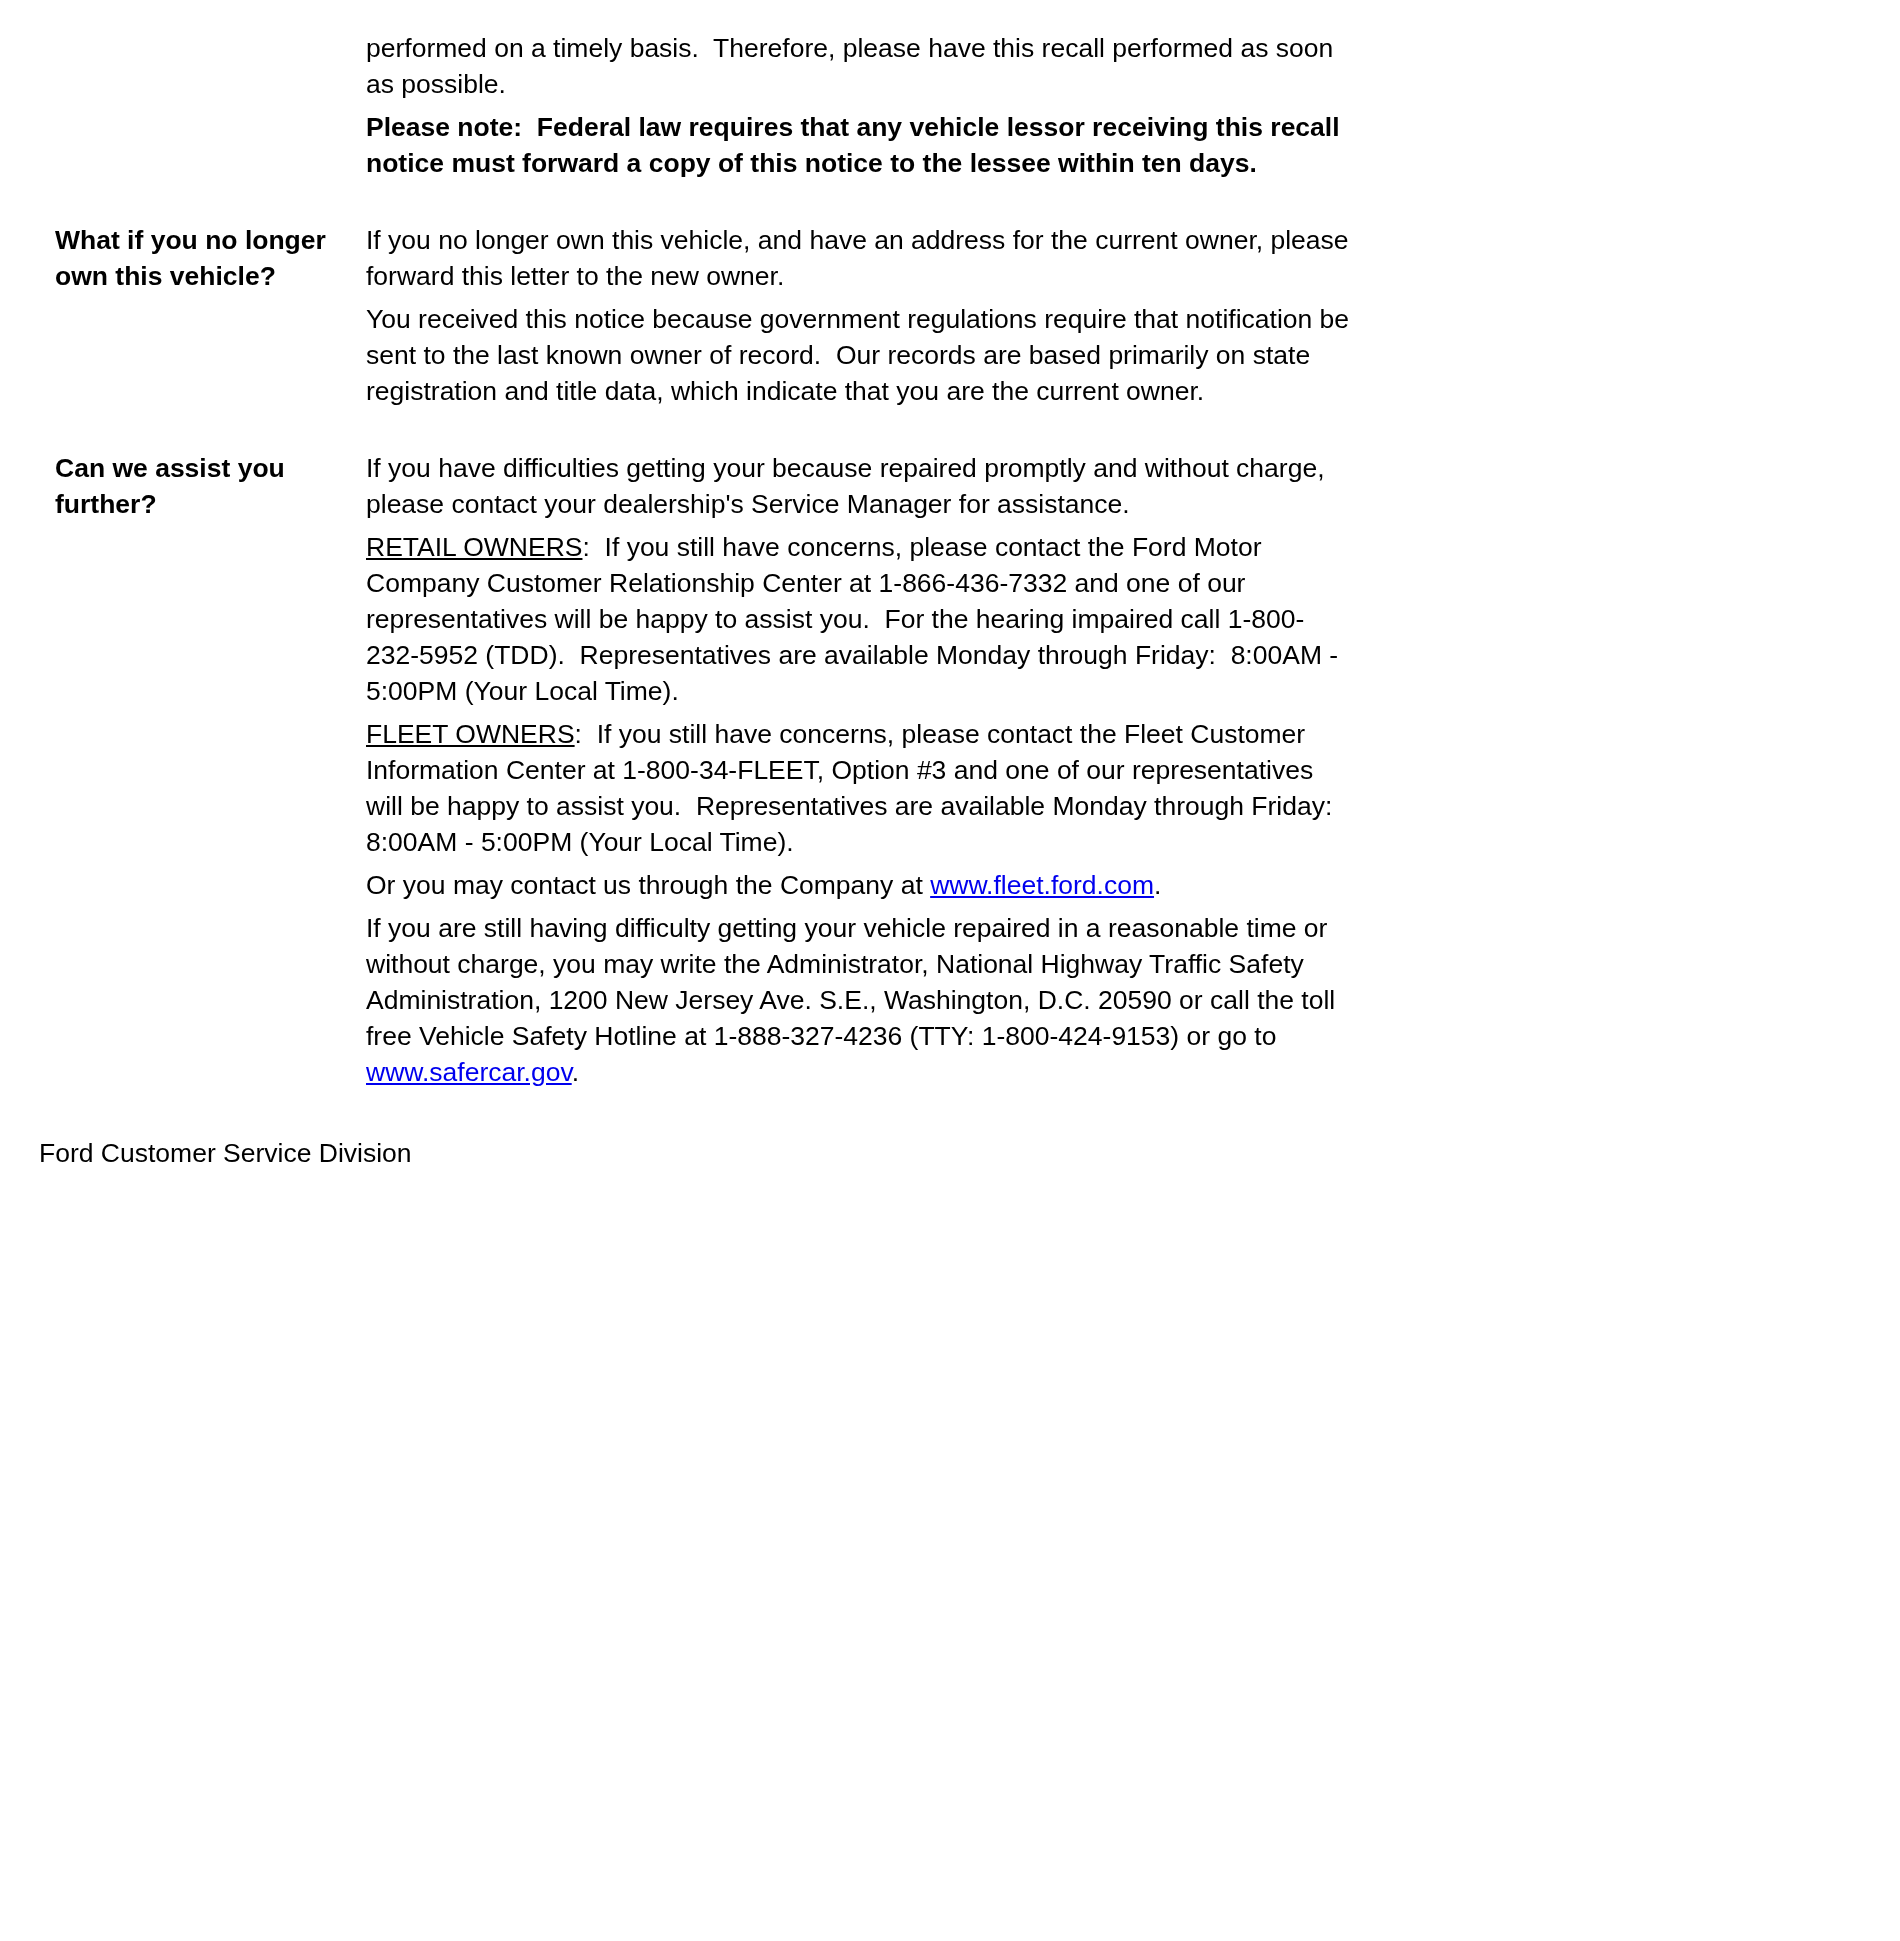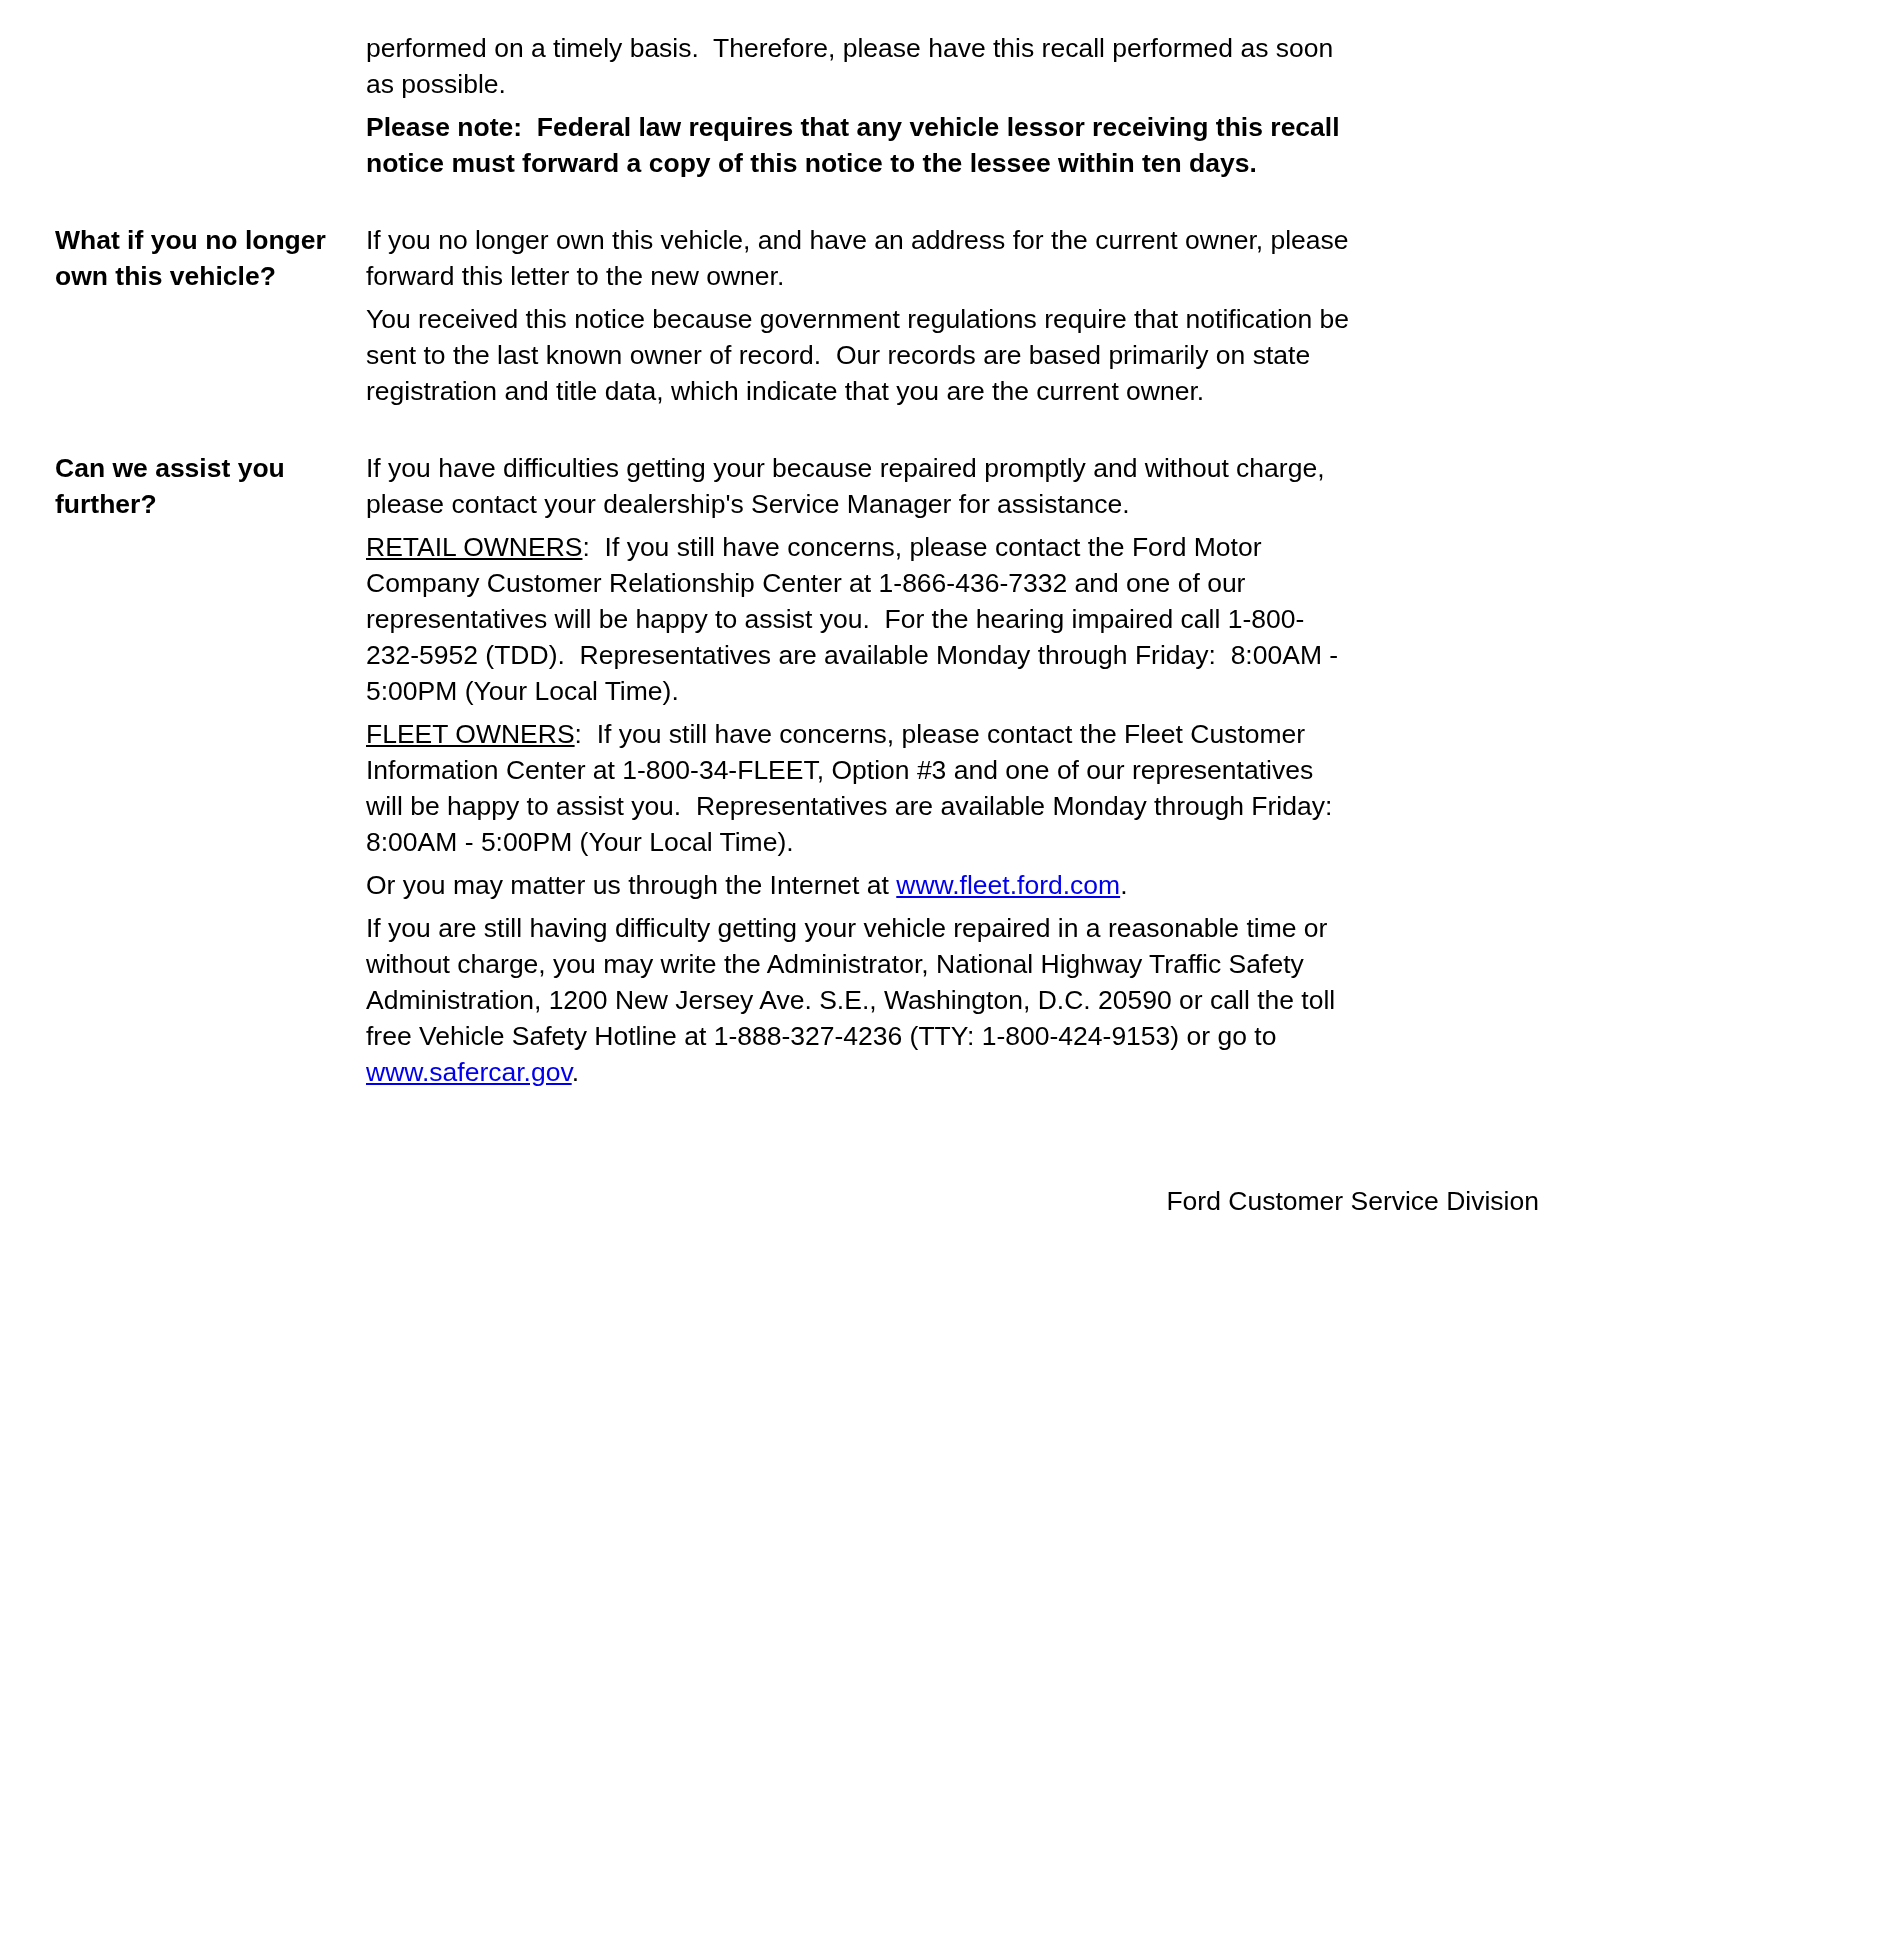--- a/index.html
+++ b/index.html
@@ -42,22 +42,22 @@
     color: #0000EE;
     text-decoration: underline;
     cursor: pointer;
   }
   .closing {
     margin-top: 441px;
     white-space: pre-wrap;
   }
   .signature-wrap {
     width: 1500px;
-    margin-top: 93px;
-    text-align: right;
+    margin-top: 45px;
+    text-align: left;
   }
 </style>
 </head>
 <body>
 
 <div class="page">
 
   <div class="row">
     <div class="label-col"></div>
     <div class="body-col">
@@ -81,21 +81,21 @@
       <h2>Can we assist you further?</h2>
     </div>
     <div class="body-col">
       <p>If you have difficulties getting your because repaired promptly and without charge, please contact your dealership's Service Manager for assistance.</p>
 
       <p><span class="u">RETAIL OWNERS</span><span>:  If you still have concerns, please contact the Ford Motor Company Customer Relationship Center at 1-866-436-7332 and one of our representatives will be happy to assist you.  For the hearing impaired call 1-800-232-5952 (TDD).  Representatives are available Monday through Friday:  8:00AM - 5:00PM (Your Local Time).</span></p>
 
 
       <p><span class="u">FLEET OWNERS</span><span>:  If you still have concerns, please contact the Fleet Customer Information Center at 1-800-34-FLEET, Option #3 and one of our representatives will be happy to assist you.  Representatives are available Monday through Friday:  8:00AM - 5:00PM (Your Local Time).</span></p>
 
-      <p><span>Or you may matter us through the Internet at </span><a class="doc-link">www.fleet.ford.com</a><span>.</span></p>
+      <p><span>Or you may contact us through the Company at </span><a class="doc-link">www.fleet.ford.com</a><span>.</span></p>
 
       <p><span>If you are still having difficulty getting your vehicle repaired in a reasonable time or without charge, you may write the Administrator, National Highway Traffic Safety Administration, 1200 New Jersey Ave. S.E., Washington, D.C. 20590 or call the toll free Vehicle Safety Hotline at 1-888-327-4236 (TTY: 1-800-424-9153) or go to </span><a class="doc-link">www.safercar.gov</a><span>.</span></p>
     </div>
   </div>
 
 
   <div class="signature-wrap">
     <span>Ford Customer Service Division</span>
   </div>
 

